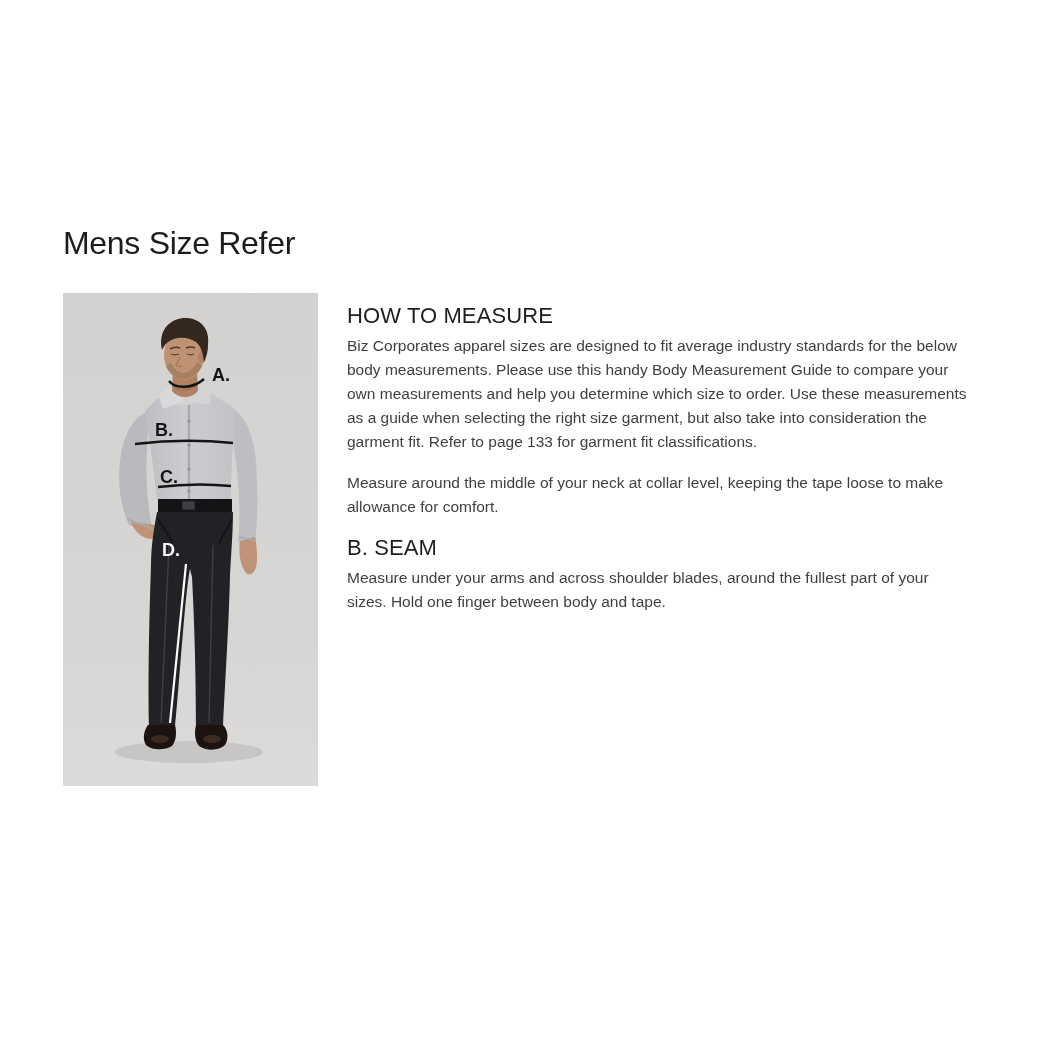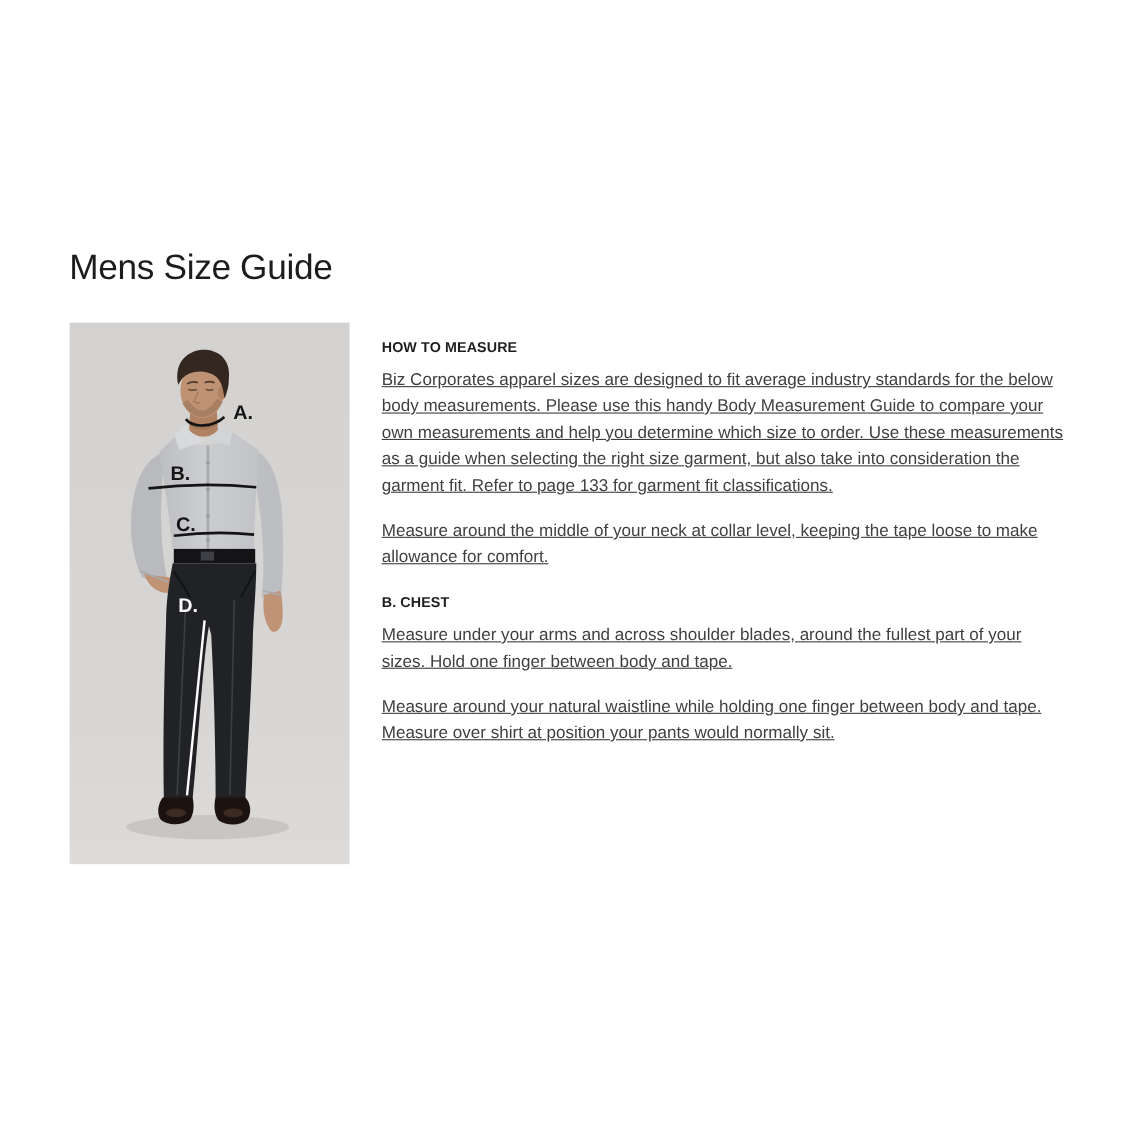--- a/index.html
+++ b/index.html
@@ -2,30 +2,30 @@
 <html><head>
 <meta charset="utf-8">
 <style>
   html,body{margin:0;padding:0;background:#ffffff;}
   body{width:1038px;height:1038px;position:relative;font-family:"Liberation Sans","DejaVu Sans",sans-serif;-webkit-font-smoothing:antialiased;}
   .page{position:absolute;inset:0;background:#ffffff;overflow:hidden;}
   .title{position:absolute;left:63px;top:227px;margin:0;font-size:32px;line-height:32px;font-weight:500;letter-spacing:-0.3px;color:#1c1c1c;}
   .content{position:absolute;left:63px;top:293px;display:flex;align-items:flex-start;gap:29px;}
   .figure-wrap{width:255px;height:493px;flex:0 0 auto;overflow:hidden;}
   .text-col{width:624px;padding-top:11px;}
-  .text-col h2{margin:0 0 6px 0;font-size:13px;line-height:24px;font-weight:700;letter-spacing:0.1px;color:#1e1e1e;}
-  .text-col p{margin:0 0 17px 0;font-size:15.5px;line-height:24px;color:#3f3f40;text-decoration:underline;}
+  .text-col h2{margin:0 0 6px 0;font-size:22px;line-height:24px;font-weight:400;letter-spacing:0.1px;color:#1e1e1e;}
+  .text-col p{margin:0 0 17px 0;font-size:15.5px;line-height:24px;color:#3f3f40;}
   .marker-label{font:700 18px "Liberation Sans","DejaVu Sans",sans-serif;}
 </style>
 </head>
 <body>
 
 <div class="page">
 
-  <h1 class="title">Mens Size Guide</h1>
+  <h1 class="title">Mens Size Refer</h1>
 
   <div class="content">
 
     <div class="figure-wrap">
       <svg width="255" height="493" viewBox="0 0 255 493" role="img">
         <defs>
           <linearGradient id="bgGrad" x1="0" y1="0" x2="0" y2="1">
             <stop offset="0" stop-color="#d3d2d0"></stop>
             <stop offset="0.7" stop-color="#d7d6d4"></stop>
             <stop offset="1" stop-color="#dcdbd9"></stop>
@@ -97,21 +97,20 @@
         </g>
       </svg>
     </div>
 
     <div class="text-col">
       <h2>HOW TO MEASURE</h2>
       <p>Biz Corporates apparel sizes are designed to fit average industry standards for the below body measurements. Please use this handy Body Measurement Guide to compare your own measurements and help you determine which size to order. Use these measurements as a guide when selecting the right size garment, but also take into consideration the garment fit. Refer to page 133 for garment fit classifications.</p>
 
       <p>Measure around the middle of your neck at collar level, keeping the tape loose to make allowance for comfort.</p>
 
-      <h2>B. CHEST</h2>
+      <h2>B. SEAM</h2>
       <p>Measure under your arms and across shoulder blades, around the fullest part of your sizes. Hold one finger between body and tape.</p>
 
-      <p>Measure around your natural waistline while holding one finger between body and tape. Measure over shirt at position your pants would normally sit.</p>
 
     </div>
 
   </div>
 </div>
 
 </body></html>

